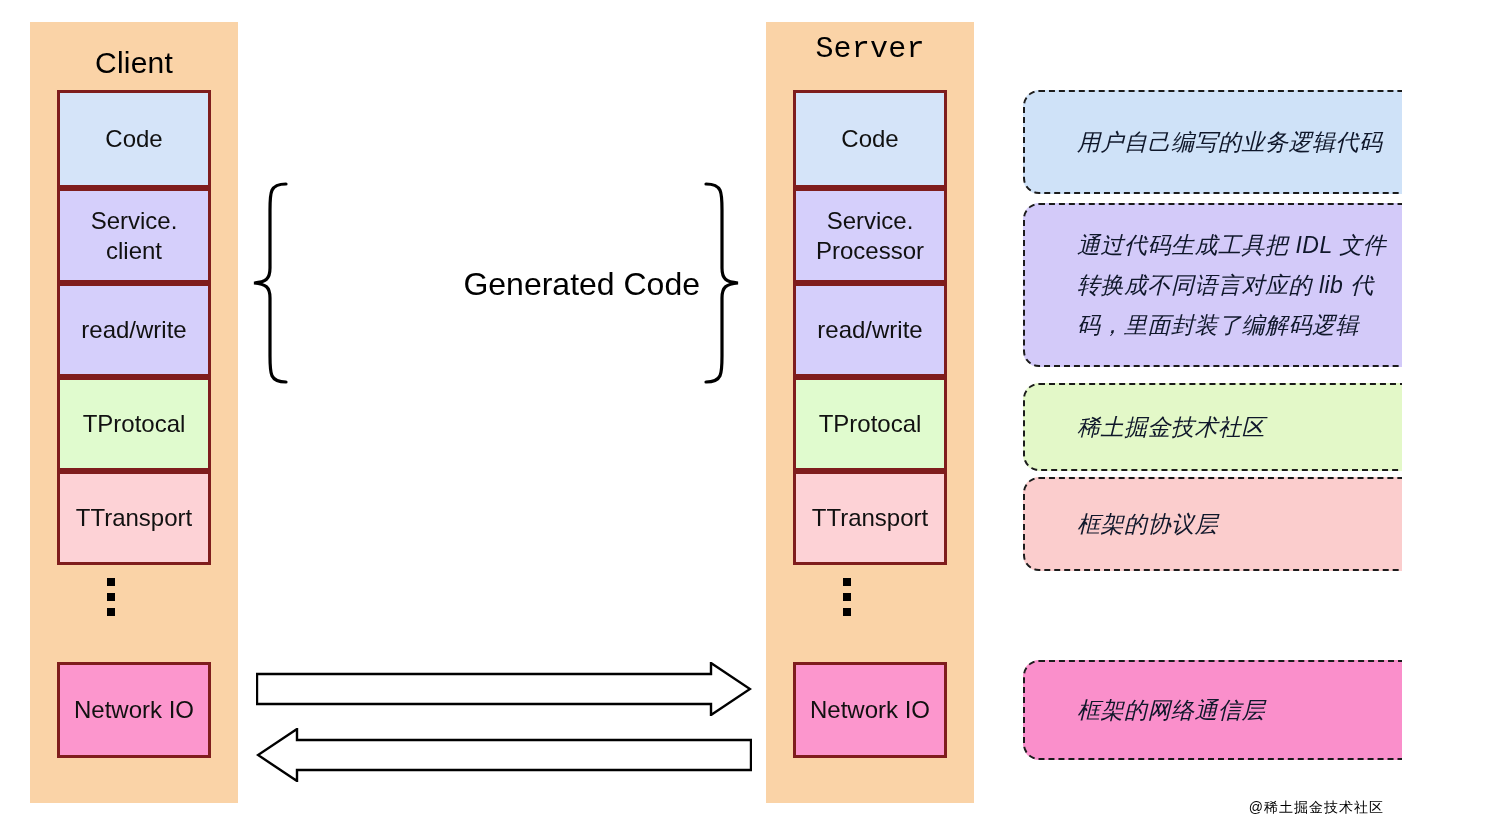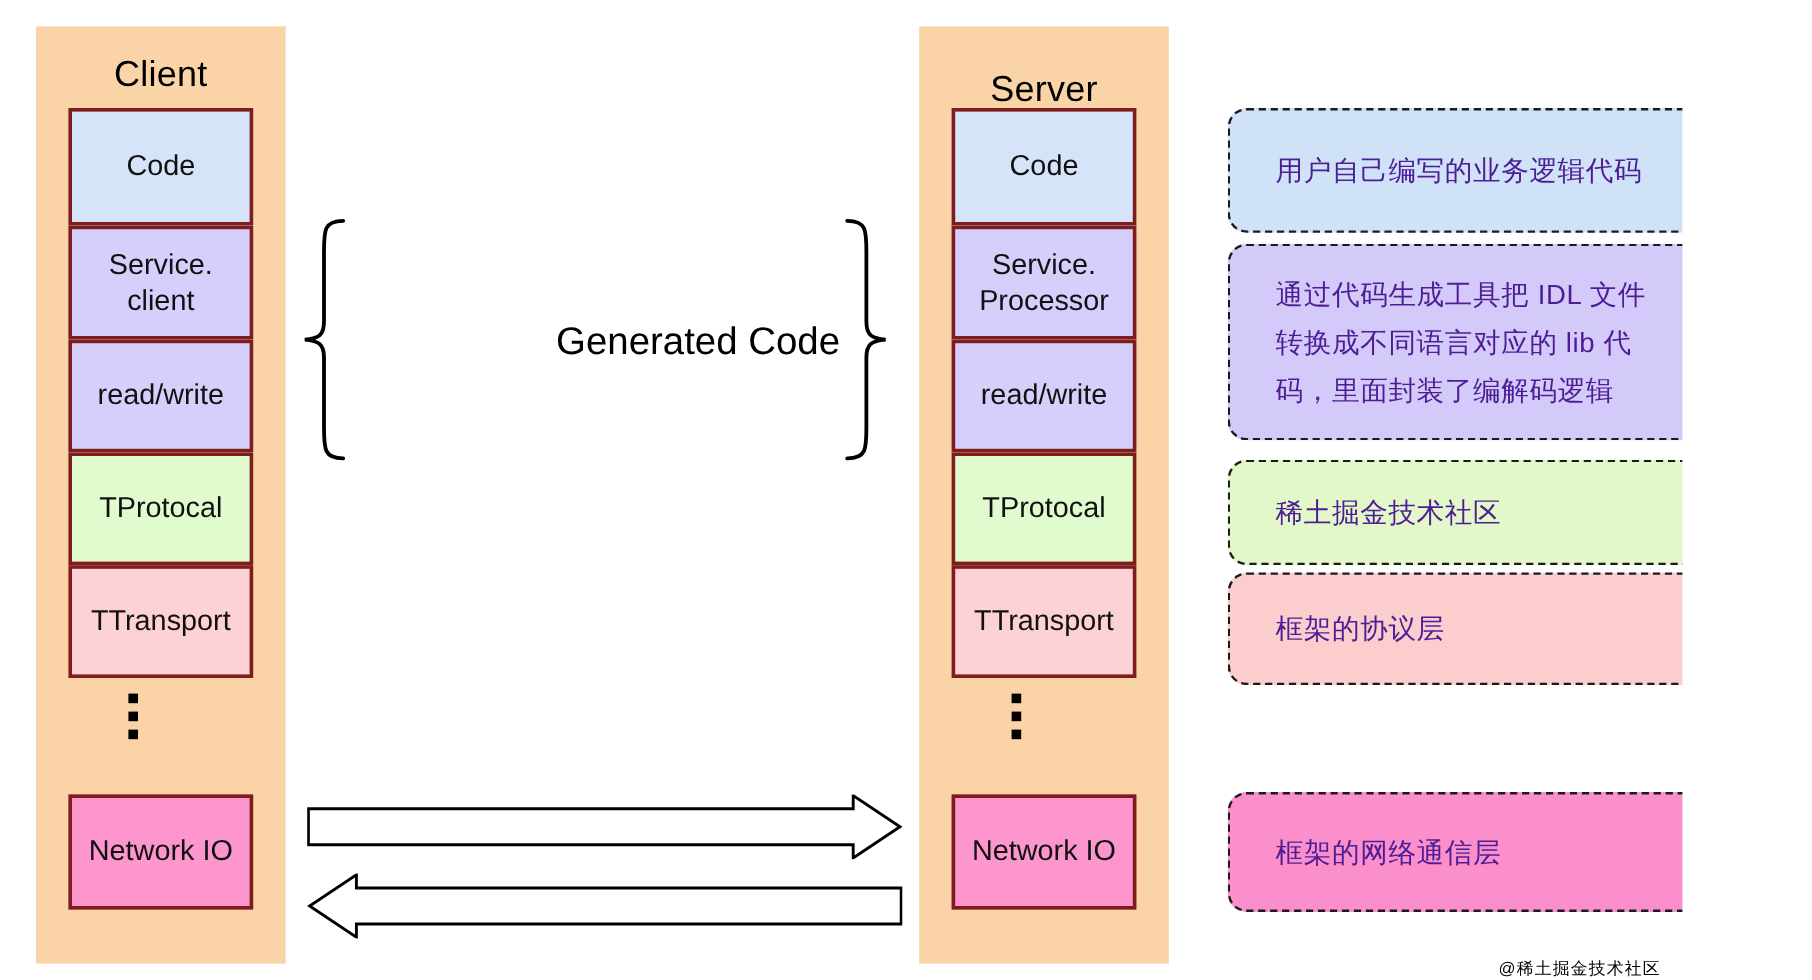--- a/index.html
+++ b/index.html
@@ -84,26 +84,27 @@
   }
 
   
   .note-card {
     position: absolute;
     box-sizing: border-box;
     border: 2.5px dashed #1b1b1b;
     border-radius: 16px;
     display: flex;
     align-items: center;
-    padding: 0 0 0 38px;
+    padding: 0 0 0 52px;
     font-size: 23px;
     line-height: 40px;
-    color: #4c1d95;
+    color: #0f172a;
     white-space: pre-line;
     letter-spacing: 0.5px;
+    font-style: italic;
   }
 
   
   .watermark {
     position: absolute;
     right: 18px;
     bottom: 0;
     font-size: 14px;
     color: #000000;
     letter-spacing: 1px;
@@ -132,21 +133,21 @@
   <div class="vdots" style="left:105px; top:578px; width:12px; height:38px;">
     <span></span>
       <span></span>
       <span></span>
   </div>
 
   <div class="layer-box" style="left:57px; top:662px; width:154px; height:96px; background:#fc96cd;">Network IO</div>
 
   <div class="side-column" style="left:766px; top:22px; width:208px; height:781px;"></div>
 
-  <div class="column-title" style="left:766px; width:208px; top:58px;">Server</div>
+  <div class="column-title" style="left:766px; width:208px; top:32px;font-family:Liberation Mono, monospace;">Server</div>
 
   <div class="layer-box" style="left:793px; top:90px; width:154px; height:98px; background:#d5e4f9;">Code</div>
 
   <div class="layer-box" style="left:793px; top:188px; width:154px; height:95px; background:#d5cffb;">Service.
 Processor</div>
 
   <div class="layer-box" style="left:793px; top:283px; width:154px; height:94px; background:#d5cffb;">read/write</div>
 
   <div class="layer-box" style="left:793px; top:377px; width:154px; height:94px; background:#e0fbce;">TProtocal</div>
 

